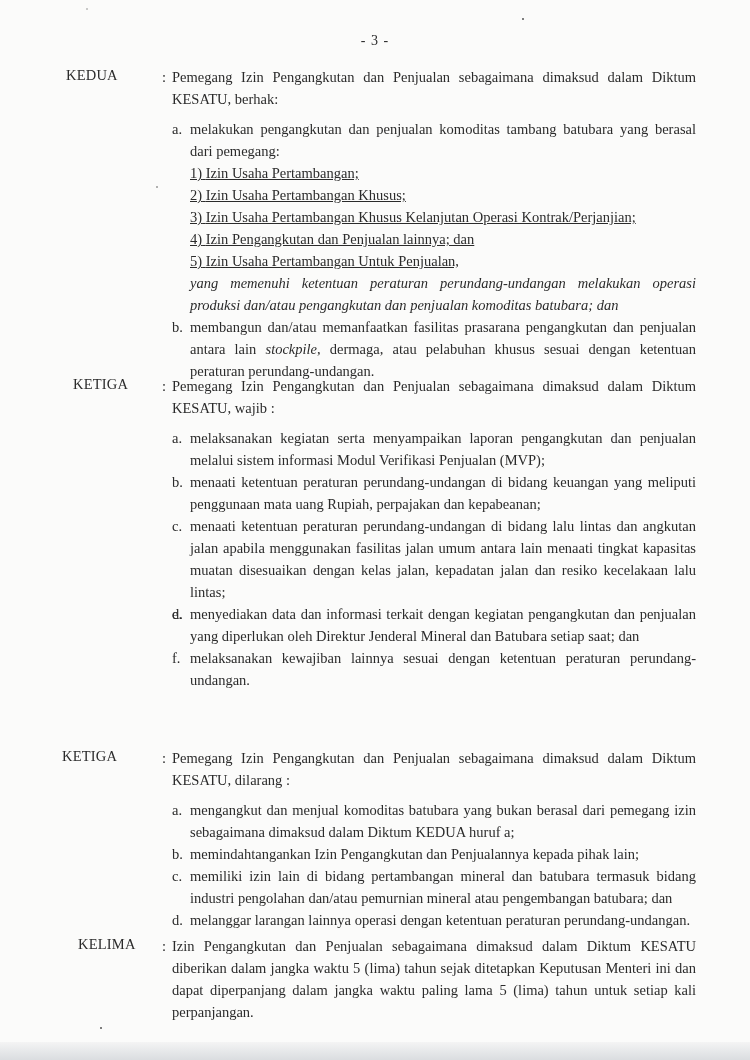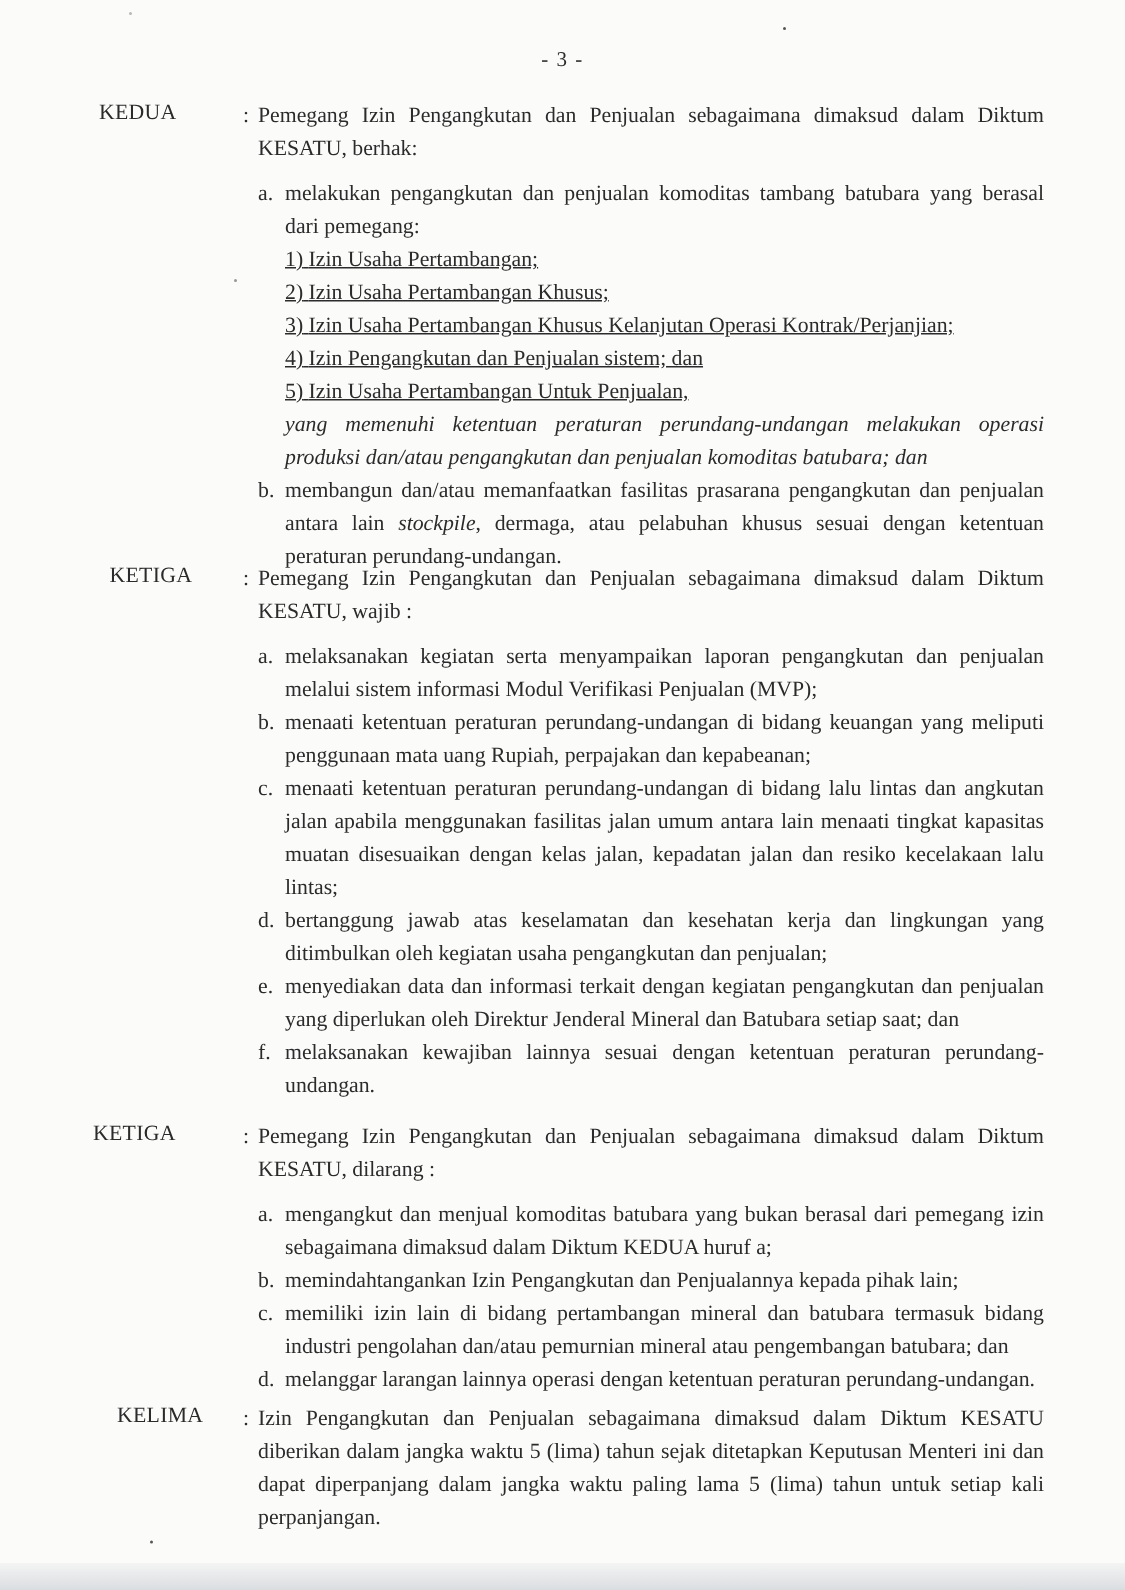--- a/index.html
+++ b/index.html
@@ -52,21 +52,21 @@
         <span class="colon">:</span>
         <span>Pemegang Izin Pengangkutan dan Penjualan sebagaimana dimaksud dalam Diktum KESATU, berhak:</span>
       </div>
       <div class="list">
         <div class="item">
           <span class="marker">a.</span>
           <div>melakukan pengangkutan dan penjualan komoditas tambang batubara yang berasal dari pemegang:</div>
           <div class="sub"><span>1)</span> <span>Izin Usaha Pertambangan;</span></div>
           <div class="sub"><span>2)</span> <span>Izin Usaha Pertambangan Khusus;</span></div>
           <div class="sub"><span>3)</span> <span>Izin Usaha Pertambangan Khusus Kelanjutan Operasi Kontrak/Perjanjian;</span></div>
-          <div class="sub"><span>4)</span> <span>Izin Pengangkutan dan Penjualan sistem; dan</span></div>
+          <div class="sub"><span>4)</span> <span>Izin Pengangkutan dan Penjualan lainnya; dan</span></div>
           <div class="sub"><span>5)</span> <span>Izin Usaha Pertambangan Untuk Penjualan,</span></div>
           <div class="just">yang memenuhi ketentuan peraturan perundang-undangan melakukan operasi produksi dan/atau pengangkutan dan penjualan komoditas batubara; dan</div>
         </div>
         <div class="item">
           <span class="marker">b.</span>
           <span>membangun dan/atau memanfaatkan fasilitas prasarana pengangkutan dan penjualan antara lain </span><i>stockpile</i><span>, dermaga, atau pelabuhan khusus sesuai dengan ketentuan peraturan perundang-undangan.</span>
         </div>
       </div>
     </div>
   </section>
@@ -75,21 +75,21 @@
     <div class="diktum-label" style="left:73px;top:1px">KETIGA</div>
     <div class="diktum-body">
       <div class="intro">
         <span class="colon">:</span>
         <span>Pemegang Izin Pengangkutan dan Penjualan sebagaimana dimaksud dalam Diktum KESATU, wajib :</span>
       </div>
       <div class="list">
         <div class="item"><span class="marker">a.</span><span>melaksanakan kegiatan serta menyampaikan laporan pengangkutan dan penjualan melalui sistem informasi Modul Verifikasi Penjualan (MVP);</span></div>
         <div class="item"><span class="marker">b.</span><span>menaati ketentuan peraturan perundang-undangan di bidang keuangan yang meliputi penggunaan mata uang Rupiah, perpajakan dan kepabeanan;</span></div>
         <div class="item"><span class="marker">c.</span><span>menaati ketentuan peraturan perundang-undangan di bidang lalu lintas dan angkutan jalan apabila menggunakan fasilitas jalan umum antara lain menaati tingkat kapasitas muatan disesuaikan dengan kelas jalan, kepadatan jalan dan resiko kecelakaan lalu lintas;</span></div>
-        <div class="item"><span class="marker">d.</span><span>bertanggung jawab atas keselamatan dan kesehatan kerja dan lingkungan yang ditimbulkan oleh kegiatan usaha pengangkutan dan penjualan;</span></div>
+        <div class="item"><span class="marker">d.</span></div>
         <div class="item"><span class="marker">e.</span><span>menyediakan data dan informasi terkait dengan kegiatan pengangkutan dan penjualan yang diperlukan oleh Direktur Jenderal Mineral dan Batubara setiap saat; dan</span></div>
         <div class="item"><span class="marker">f.</span><span>melaksanakan kewajiban lainnya sesuai dengan ketentuan peraturan perundang-undangan.</span></div>
       </div>
     </div>
   </section>
 
   <section class="diktum" style="top:747px">
     <div class="diktum-label" style="left:62px;top:1px">KETIGA</div>
     <div class="diktum-body">
       <div class="intro">

